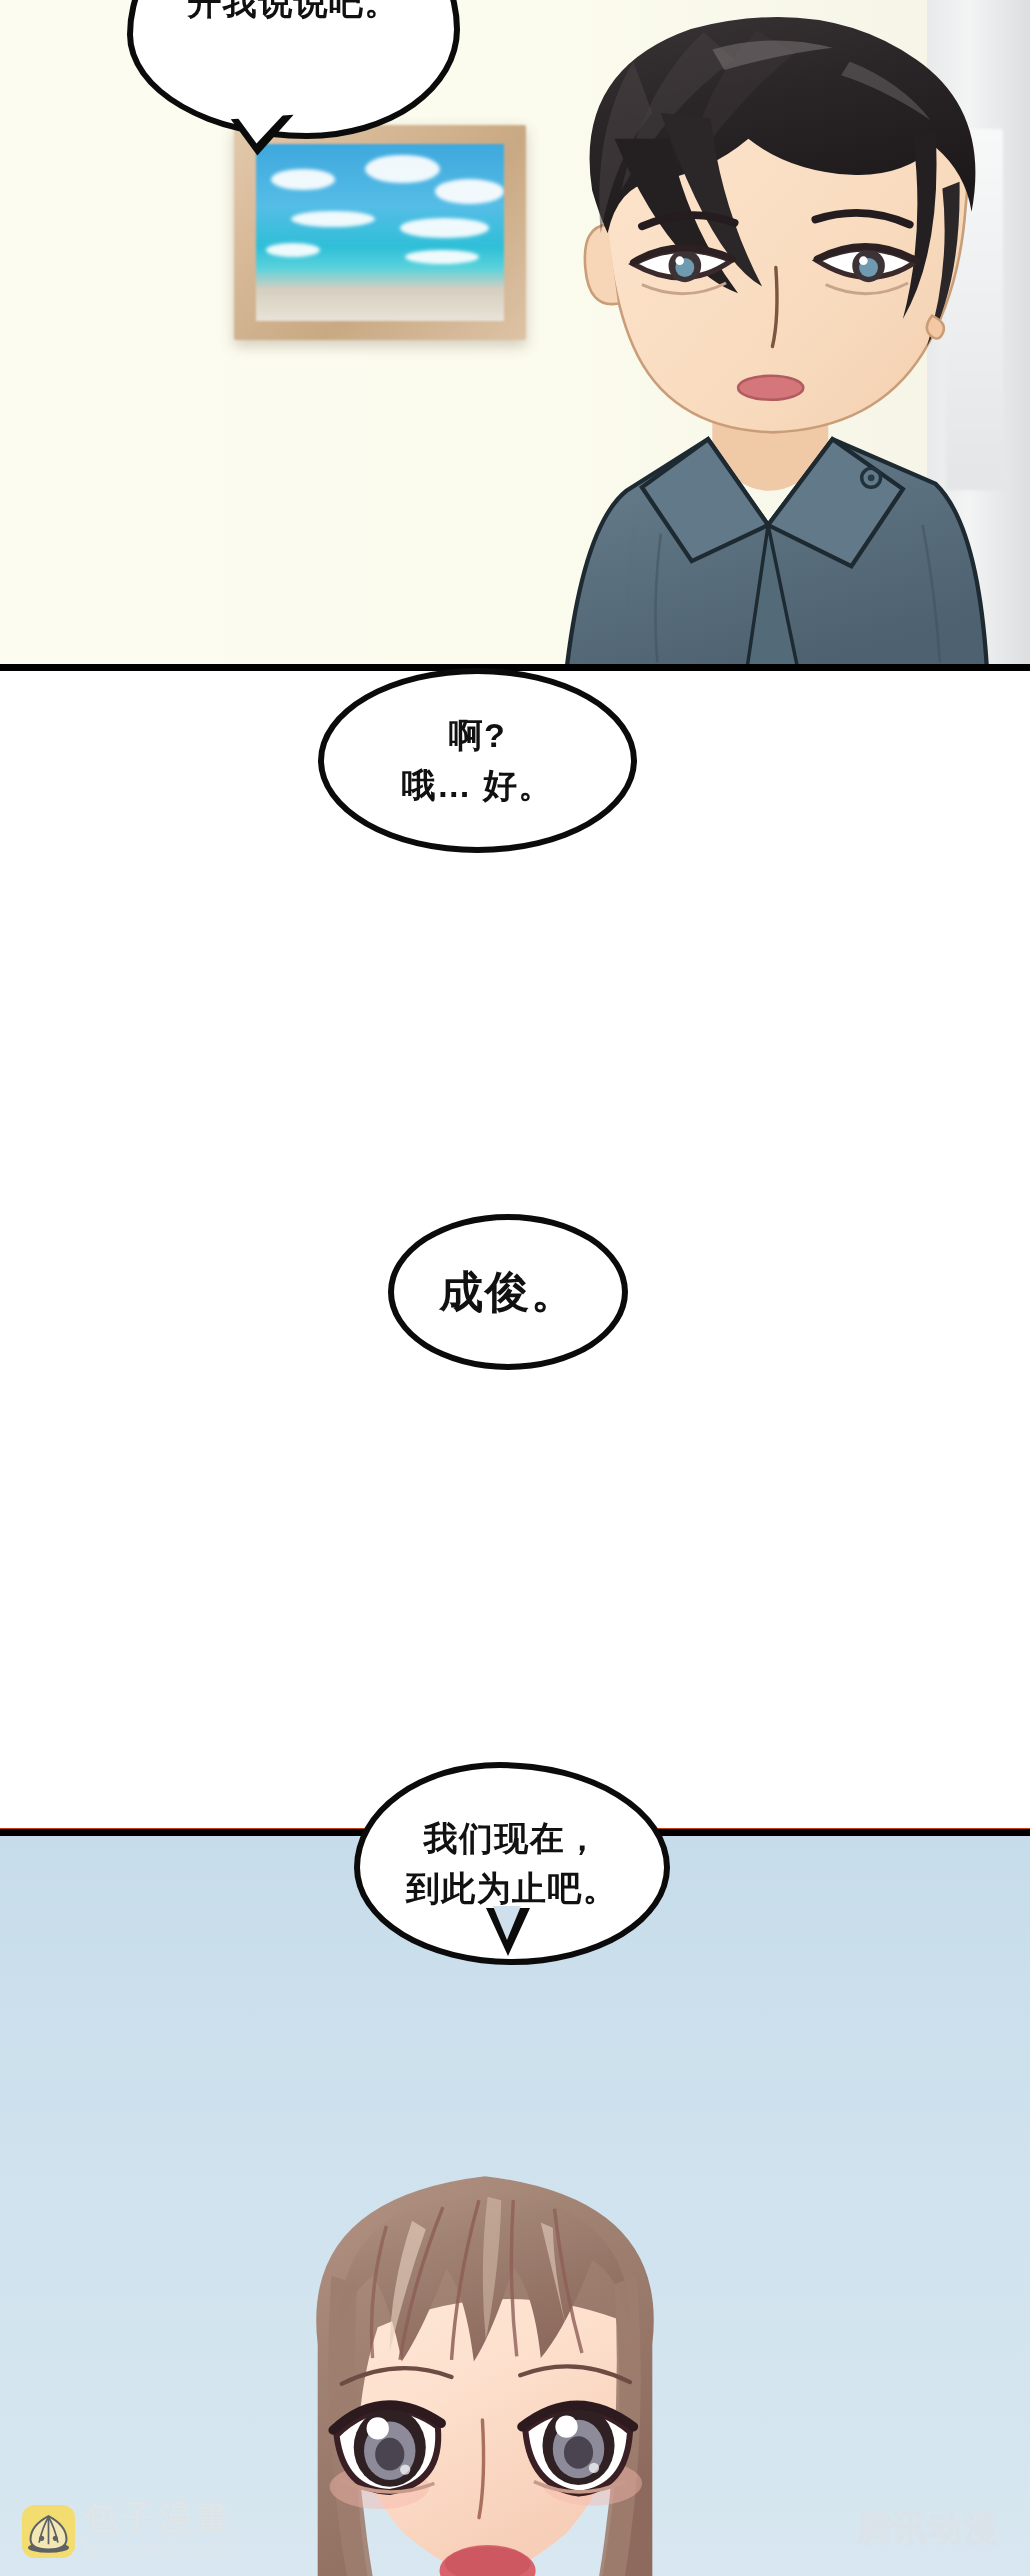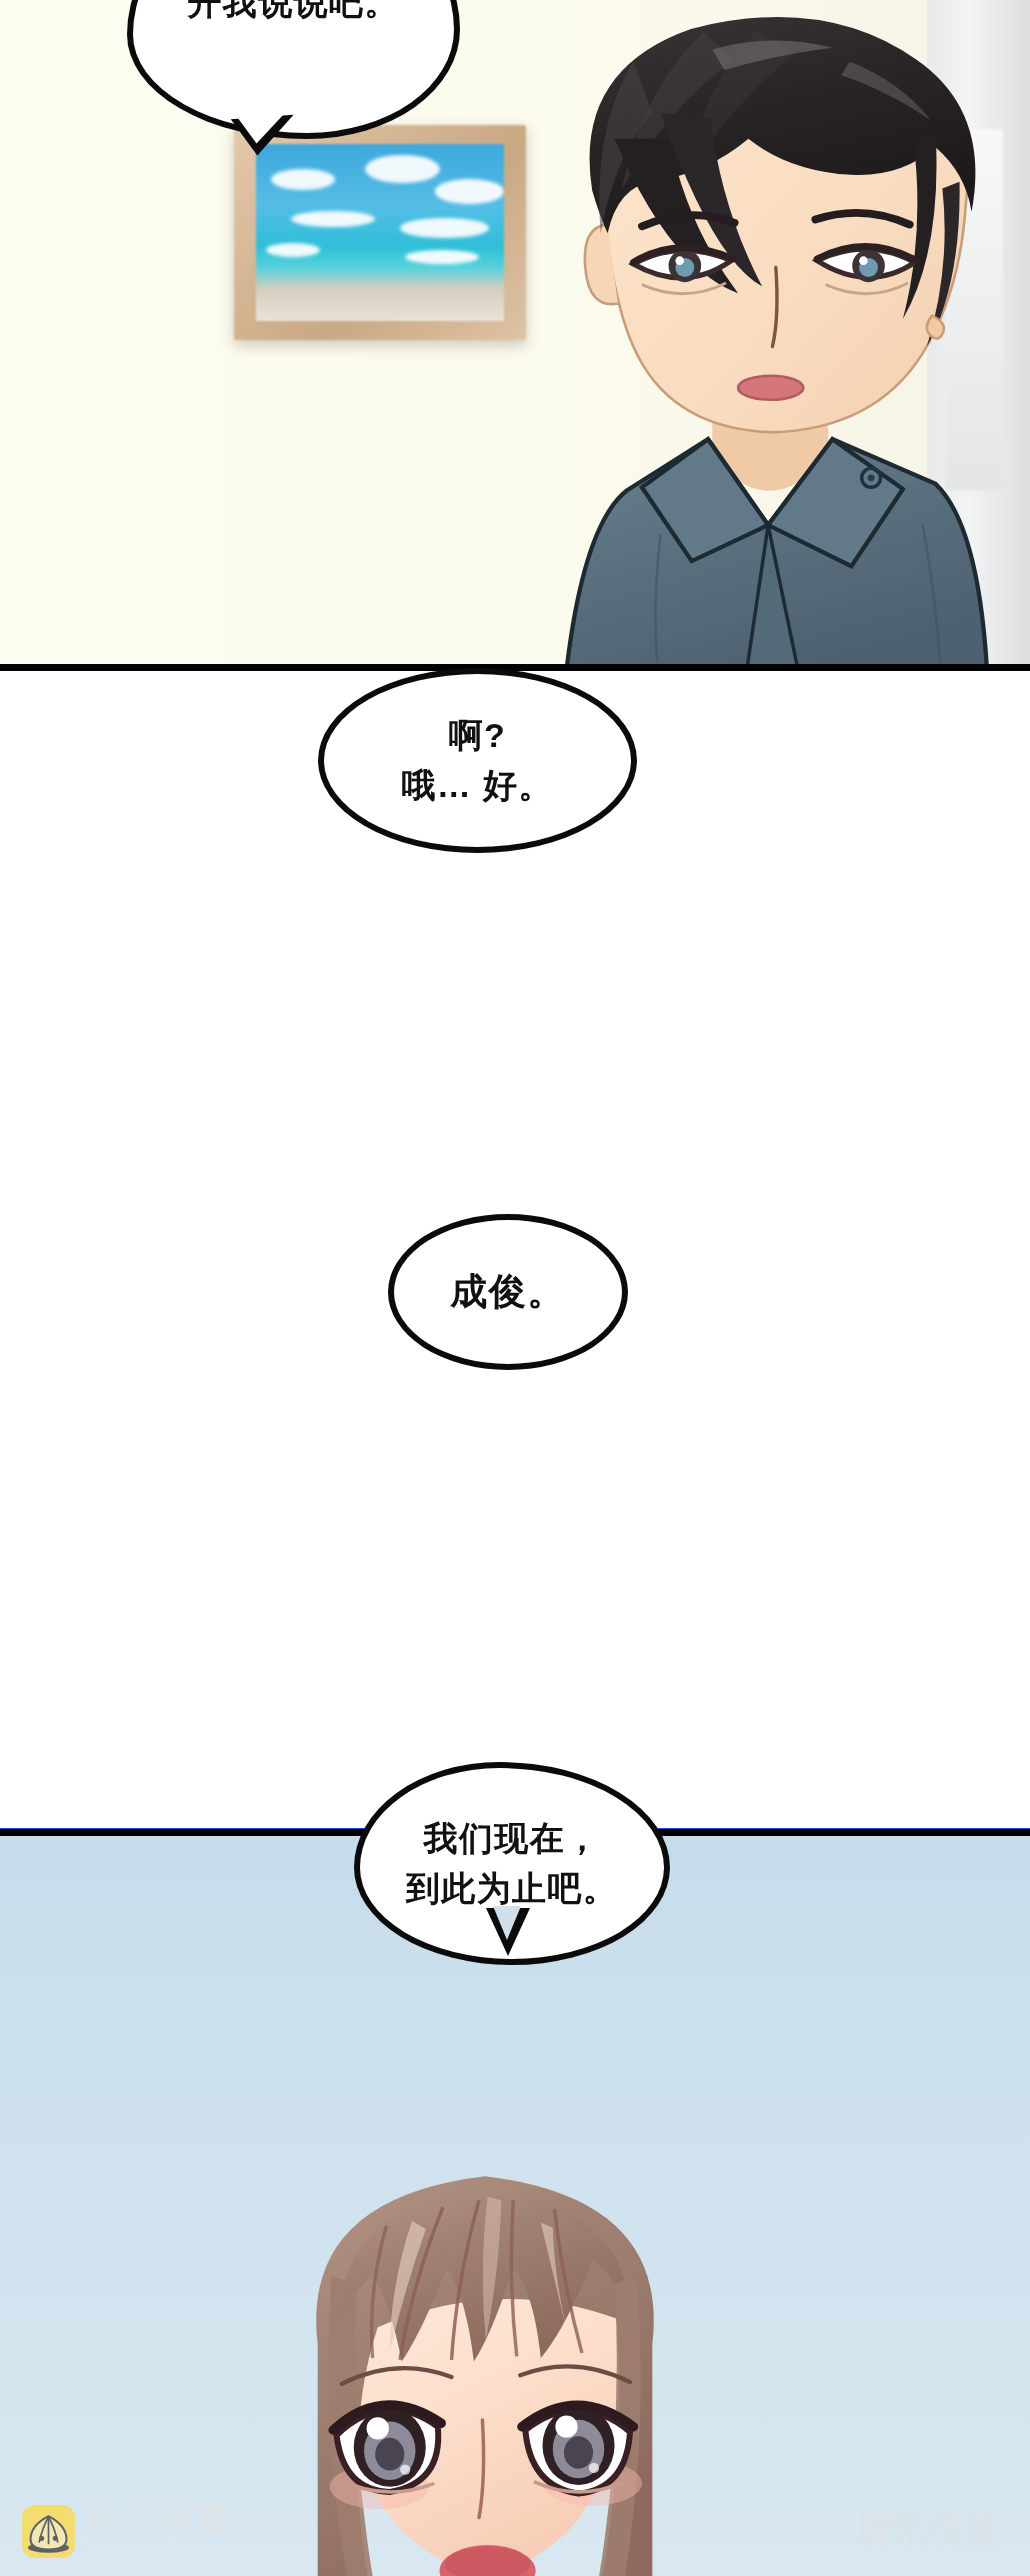--- a/index.html
+++ b/index.html
@@ -2,21 +2,21 @@
 <html style="font-size:13.7px"><head>
 <meta charset="utf-8">
 <style>
   html,body{margin:0;padding:0;background:#ffffff;}
   body{font-family:"Liberation Sans","DejaVu Sans",sans-serif;}
 
   #page{
     position:relative;
     width:1030px;height:2576px;
     overflow:hidden;
-    background:#1d4ed8;
+    background:#c2410c;
   }
 
   
   .panel1{
     position:absolute;left:0;top:0;width:1030px;height:671px;
     background:#fbfbee;
     overflow:hidden;
     border-bottom:7.7px solid #000;
     box-sizing:border-box;
   }
@@ -121,21 +121,21 @@
   .b2{
     left:318px;top:668px;width:319px;height:185px;
     border-radius:50%;
     font-size:34px;
   }
 
   
   .b3{
     left:388px;top:1214px;width:240px;height:156px;
     border-radius:50%;
-    font-size:37px;
+    font-size:44px;
   }
 
   
   .b4{
     left:354px;top:1762px;width:316px;height:203px;
     border-radius:46% 54% 50% 50%/52% 52% 48% 48%;
     font-size:34px;
   }
   .b4-tail{
     position:absolute;left:486px;top:1908px;width:0;height:0;

